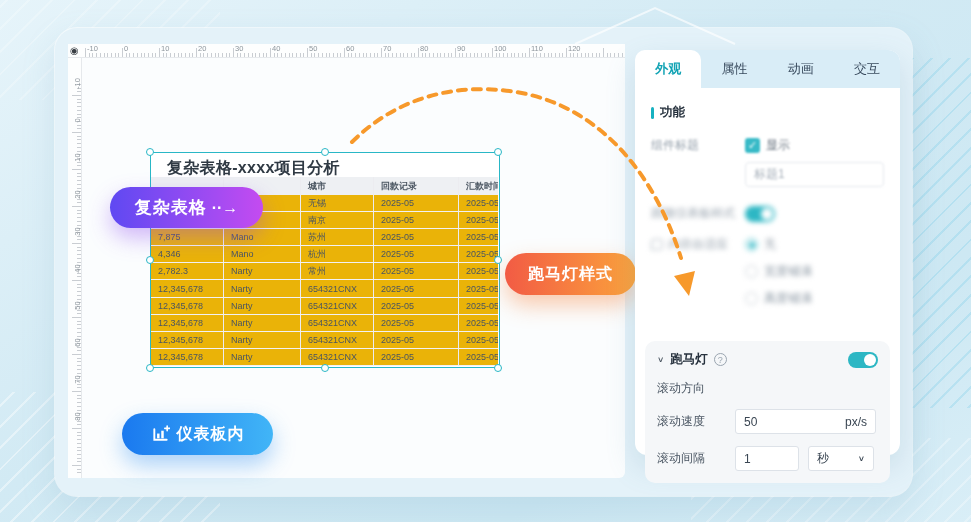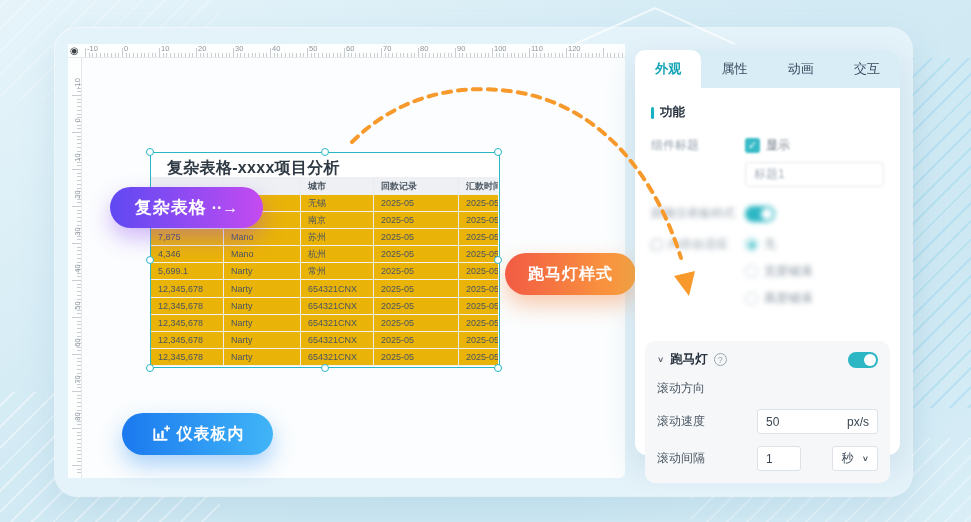--- a/index.html
+++ b/index.html
@@ -102,21 +102,21 @@
 
   
   .mcard { position:absolute; left:10px; top:253px; width:245px; height:142px; background:#f5f7f9;
            border-radius:10px; padding:10px 12px; }
   .mhead { display:flex; align-items:center; gap:6px; }
   .chev { font-size:10px; color:#4a5560; transform:scaleY(.8); }
   .mtitle { font-size:12.5px; font-weight:700; color:#27323e; }
   .help { width:13px; height:13px; border:1px solid #9aa5b0; border-radius:50%; color:#9aa5b0;
           font-size:9px; line-height:12px; text-align:center; }
   .mhead .toggle { margin-left:auto; }
-  .mrow { display:flex; align-items:center; margin-top:12px;gap:22px; }
+  .mrow { display:flex; align-items:center; margin-top:12px; }
   .mlabel { width:78px; font-size:12px; color:#4a5663; flex:none; }
   .dirbtn { width:34px; height:25px; background:#fff; border:1px solid #dde2e8; margin-right:2px;
             font-size:11.5px; color:#3a4653; display:flex; align-items:center; justify-content:center; }
   .dirbtn.sel { border:1.5px solid #2ab5c3; color:#12a3b4; }
   .minput { background:#fff; border:1px solid #dde2e8; border-radius:3px; height:25px;
             display:flex; align-items:center; padding:0 8px; font-size:12px; color:#3a4653; }
   .sp { justify-content:space-between; width:141px; }
   .unit { color:#3a4653; }
   .msel { width:66px; justify-content:space-between; margin-left:9px; }
 
@@ -448,21 +448,21 @@
             <span class="tcell" style="width: 39px;">2025-05</span>
           </div>
           <div class="trow" style="height: 17.1px;">
             <span class="tcell" style="width: 73px;">4,346</span>
             <span class="tcell" style="width: 77px;">Mano</span>
             <span class="tcell" style="width: 73px;">杭州</span>
             <span class="tcell" style="width: 85px;">2025-05</span>
             <span class="tcell" style="width: 39px;">2025-05</span>
           </div>
           <div class="trow" style="height: 17.1px;">
-            <span class="tcell" style="width: 73px;">5,699.1</span>
+            <span class="tcell" style="width: 73px;">2,782.3</span>
             <span class="tcell" style="width: 77px;">Narty</span>
             <span class="tcell" style="width: 73px;">常州</span>
             <span class="tcell" style="width: 85px;">2025-05</span>
             <span class="tcell" style="width: 39px;">2025-05</span>
           </div>
           <div class="trow" style="height: 17.1px;">
             <span class="tcell" style="width: 73px;">12,345,678</span>
             <span class="tcell" style="width: 77px;">Narty</span>
             <span class="tcell" style="width: 73px;">654321CNX</span>
             <span class="tcell" style="width: 85px;">2025-05</span>

